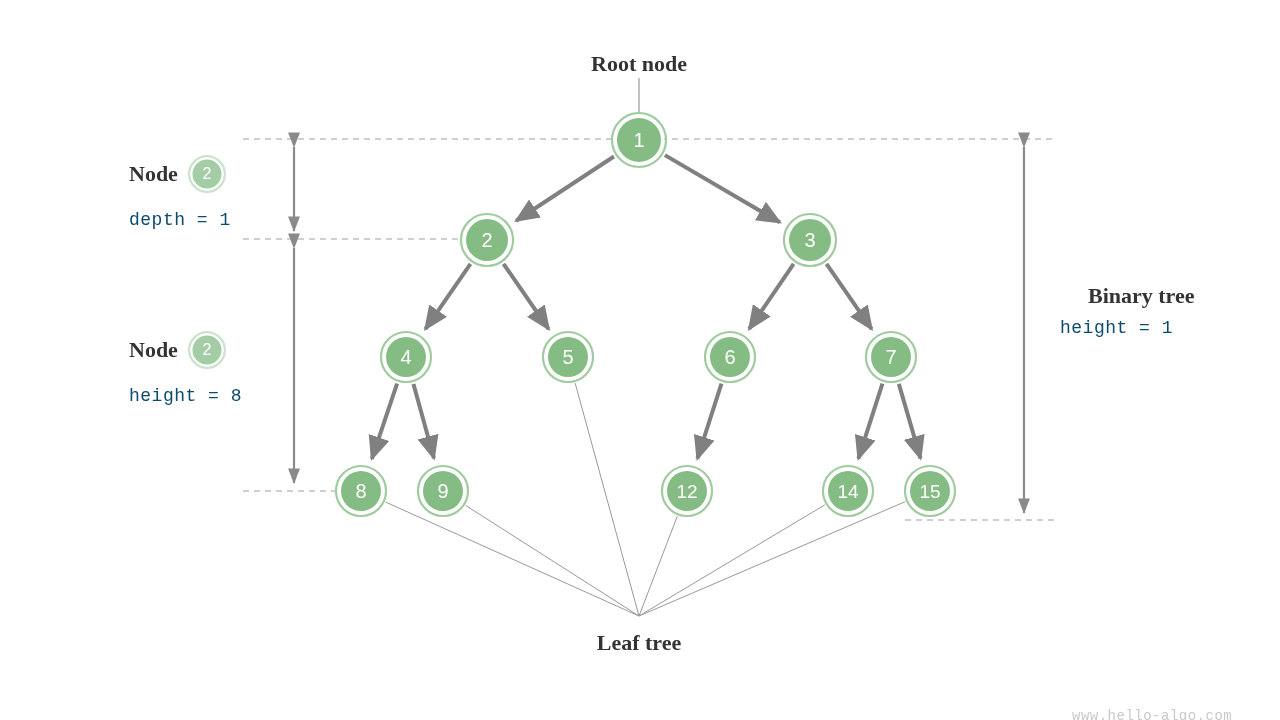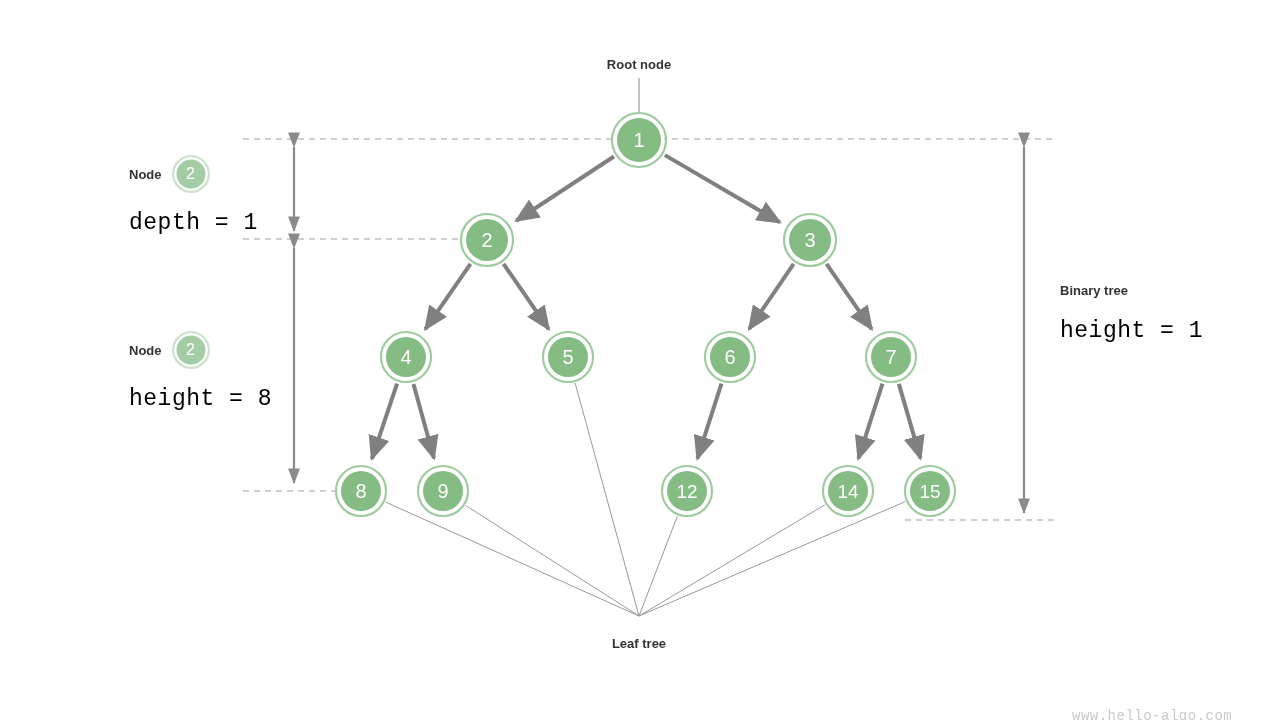--- a/index.html
+++ b/index.html
@@ -2,24 +2,24 @@
 <html><head>
 <meta charset="utf-8">
 <style>
   html,body{margin:0;padding:0;background:#ffffff;}
   body{width:1280px;height:720px;overflow:hidden;
        font-family:"Liberation Sans",sans-serif;}
   #stage{position:relative;width:1280px;height:720px;background:#fff;}
   #canvas{position:absolute;left:0;top:0;width:1280px;height:720px;}
 
   .lbl{position:absolute;white-space:nowrap;}
-  .bold-lbl{font-family:Liberation Sans, sans-serif;font-weight:bold;
-            font-size:13px;color:#333333;}
-  .mono-lbl{font-family:"Liberation Mono",monospace;font-size:23px;
-            color:#000000;letter-spacing:0.5px;}
+  .bold-lbl{font-family:Liberation Serif, serif;font-weight:bold;
+            font-size:22px;color:#333333;}
+  .mono-lbl{font-family:"Liberation Mono",monospace;font-size:18px;
+            color:#0c4a6e;letter-spacing:0.5px;}
   .watermark{font-family:"Liberation Mono",monospace;font-size:14px;
              color:#c9c9c9;letter-spacing:0.5px;}
 
   .node-label-row{position:absolute;display:flex;align-items:center;gap:10px;}
   .mini-badge{width:34px;height:34px;border-radius:50%;
               background:#8dc08d;border:2.5px solid #bfdcbf;
               box-shadow:0 0 0 2.5px #ffffff inset;
               display:flex;align-items:center;justify-content:center;
               color:#ffffff;font-size:16px;font-family:"Liberation Sans",sans-serif;
               opacity:.78;}
@@ -159,17 +159,17 @@
     <span class="mini-badge">2</span>
   </div>
   <div class="lbl mono-lbl" id="left-top-detail" style="left: 129px; top: 210px;">depth = 1</div>
 
   <div class="node-label-row" id="left-bottom-row" style="left: 129px; top: 331px;">
     <span class="bold-lbl">Node</span>
     <span class="mini-badge">2</span>
   </div>
   <div class="lbl mono-lbl" id="left-bottom-detail" style="left: 129px; top: 386px;">height = 8</div>
 
-  <div class="lbl bold-lbl" id="right-title" style="left: 1060px; top: 283px;">Binary tree</div>
+  <div class="lbl bold-lbl" id="right-title" style="left: 1088px; top: 283px;">Binary tree</div>
   <div class="lbl mono-lbl" id="right-detail" style="left: 1060px; top: 318px;">height = 1</div>
 
   <div class="lbl watermark" id="watermark" style="left: 1072px; top: 678px; margin-top: 30px;">www.hello-algo.com</div>
 </div>
 
 </body></html>

